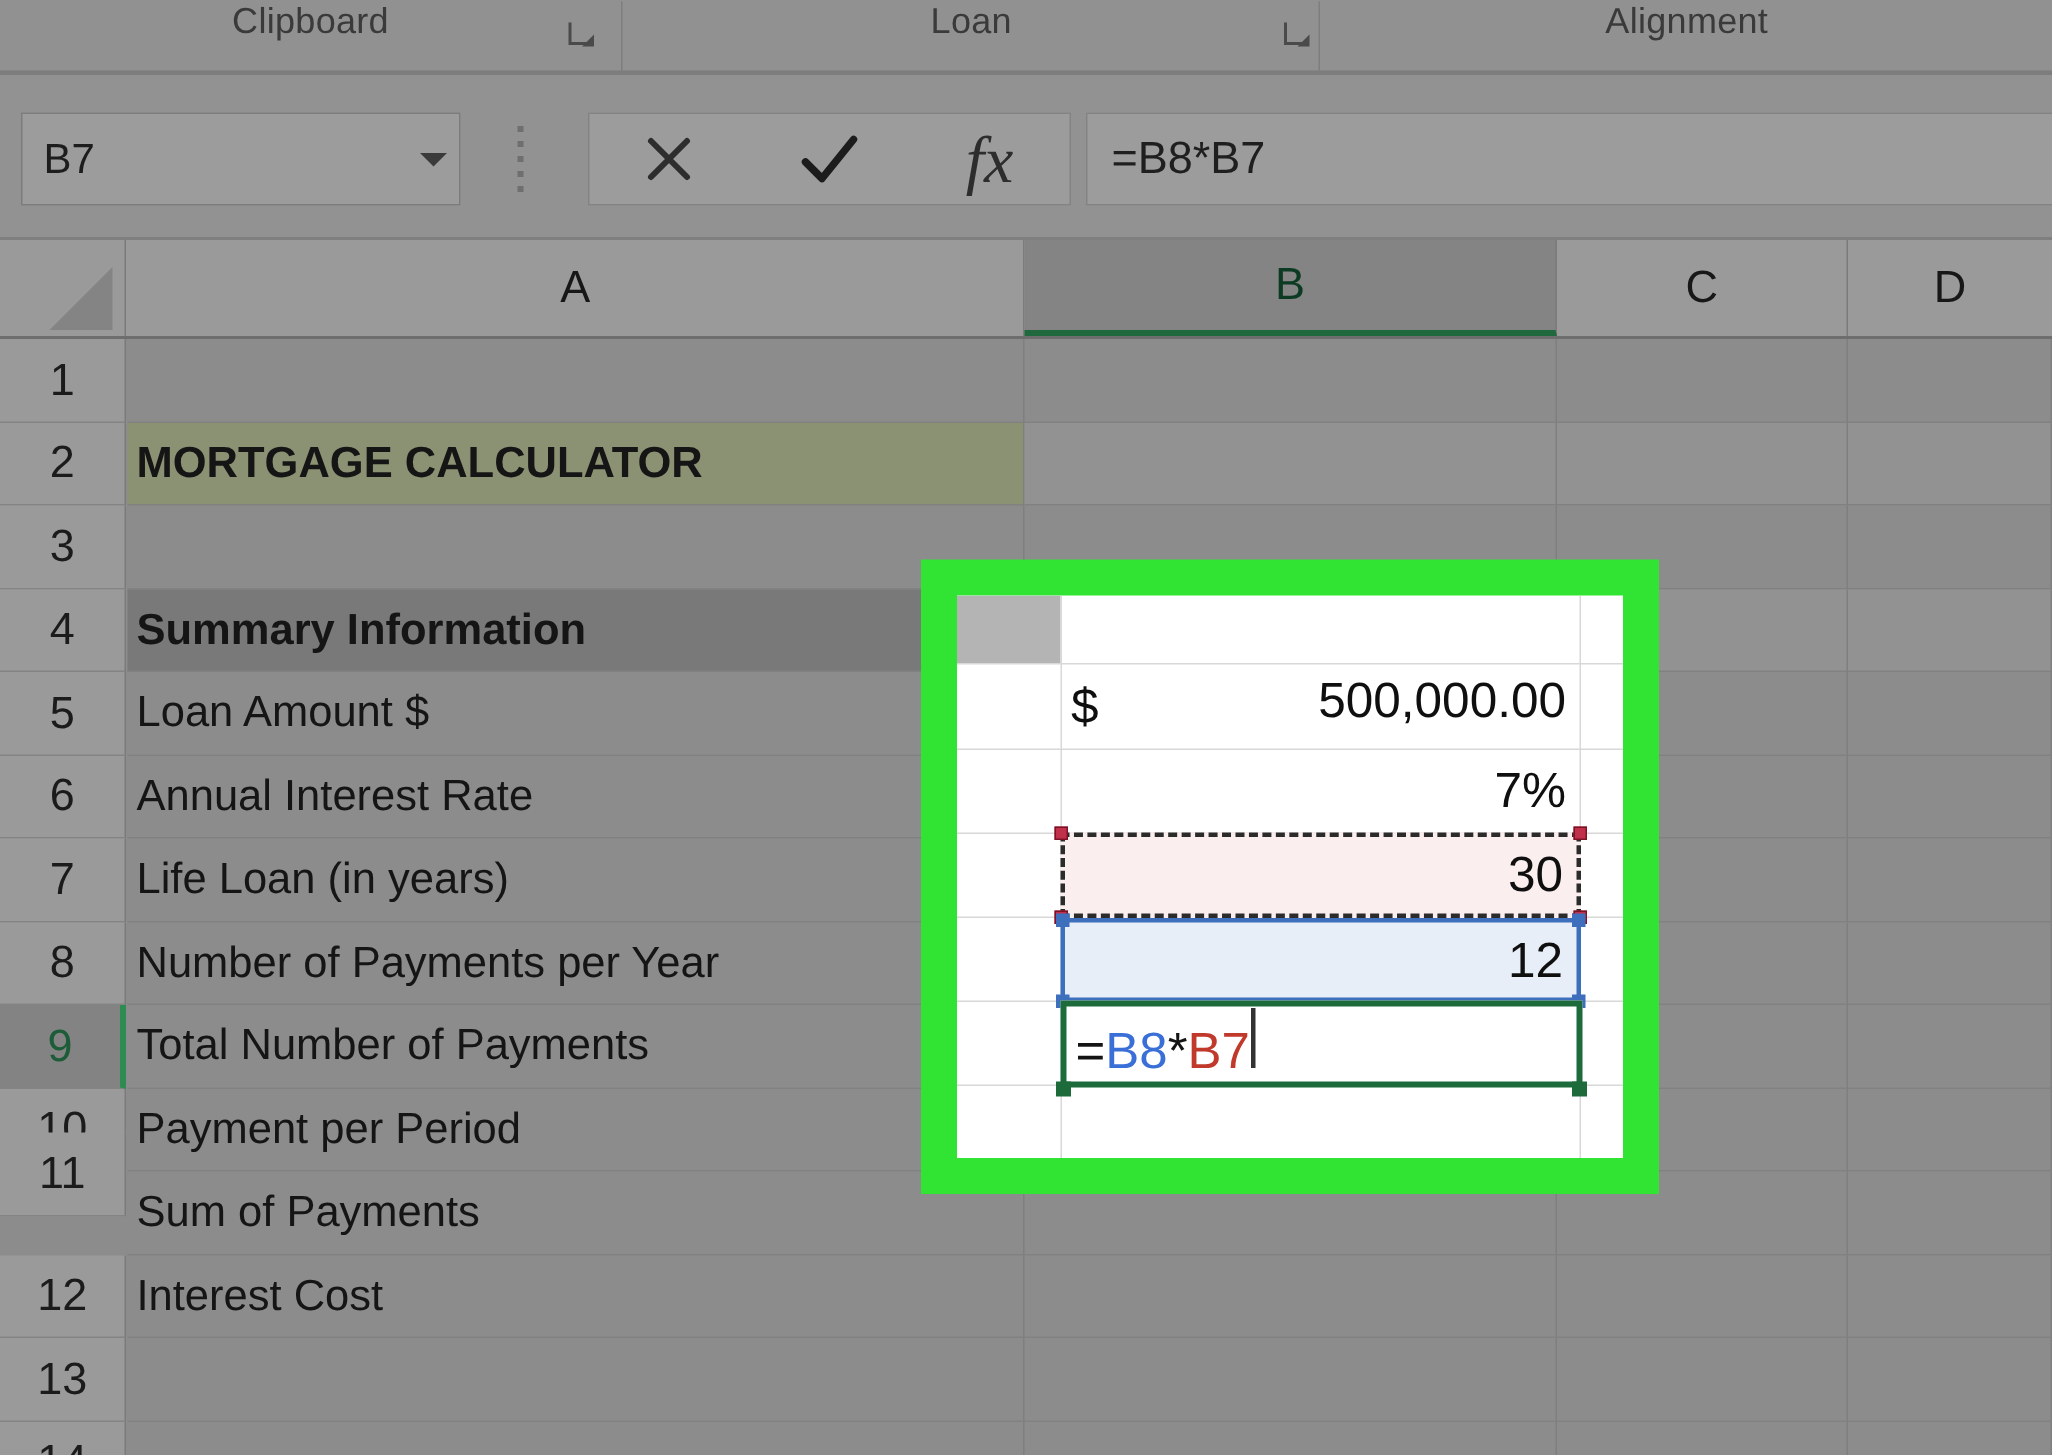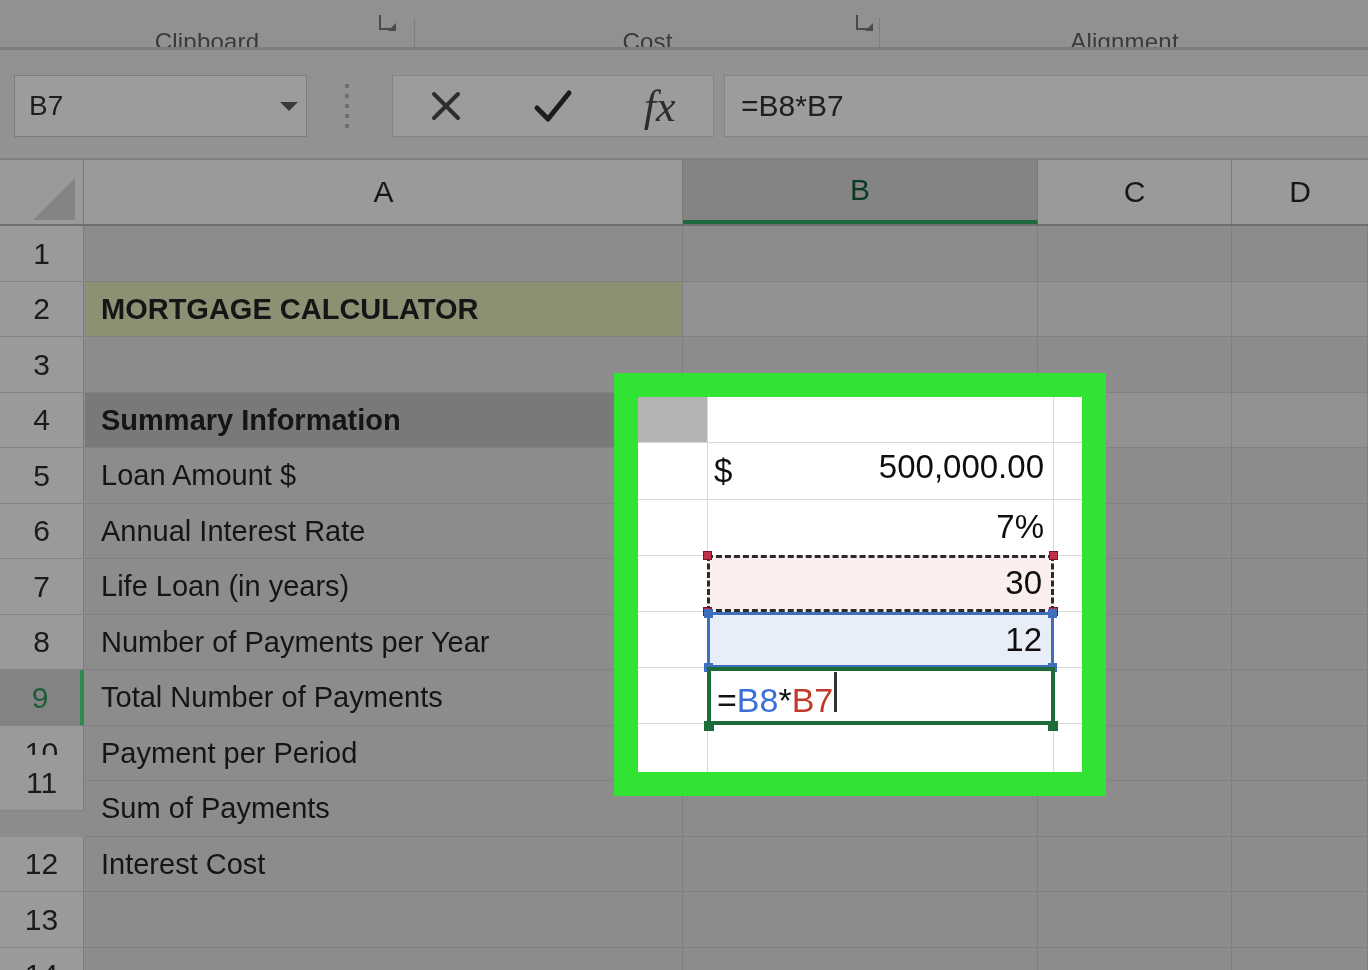--- a/index.html
+++ b/index.html
@@ -15,22 +15,22 @@
     background: #8b8b8b;
   }
 
   
   .ribbon-strip {
     position: absolute; left: 0; top: 0;
     width: 1368px; height: 47px;
     background: #919191;
   }
   .ribbon-group {
-    position: absolute; top: 18px; height: 47px;
-    display: flex; align-items: center; justify-content: center;
+    position: absolute; top: 1px; height: 47px;
+    display: flex; justify-content: center;
     border-right: 1px solid #7e7e7e;
     box-sizing: border-box;
   }
   .ribbon-group .glabel {
     font-size: 24px; color: #3a3a3a; letter-spacing: .2px;
   }
   .grp-clipboard { left: 0; width: 415px; }
   .grp-font      { left: 416px; width: 464px; }
   .grp-align     { left: 881px; width: 487px; border-right: none; }
 
@@ -173,21 +173,21 @@
   }
 
   .cell {
     position: absolute;
     display: flex; align-items: center;
     box-sizing: border-box;
     border-right: 1px solid #7f7f7f;
     border-bottom: 1px solid #818181;
     font-size: 29px;
     color: #151515;
-    padding-left: 16px;
+    padding-left: 6px;
     white-space: nowrap;
     overflow: hidden;
   }
   .cell.bold { font-weight: bold; }
   .cell.title-fill { background: #8b9273; }
   .cell.section-fill { background: #797979; }
   .cell.rowtint { background: #929292; }
 
   
   .callout {
@@ -282,21 +282,21 @@
       <span class="glabel">Clipboard</span>
     </div>
     <div class="launcher" style="left:378px;">
       <svg width="20" height="20" viewBox="0 0 20 20">
         <path d="M2 2 L2 16 L16 16" fill="none" stroke="#4a4a4a" stroke-width="2"></path>
         <path d="M18 18 L18 10 L10 18 Z" fill="#4a4a4a"></path>
       </svg>
     </div>
 
     <div class="ribbon-group grp-font">
-      <span class="glabel">Cost</span>
+      <span class="glabel">Loan</span>
     </div>
     <div class="launcher" style="left:855px;">
       <svg width="20" height="20" viewBox="0 0 20 20">
         <path d="M2 2 L2 16 L16 16" fill="none" stroke="#4a4a4a" stroke-width="2"></path>
         <path d="M18 18 L18 10 L10 18 Z" fill="#4a4a4a"></path>
       </svg>
     </div>
 
     <div class="ribbon-group grp-align">
       <span class="glabel">Alignment</span>

